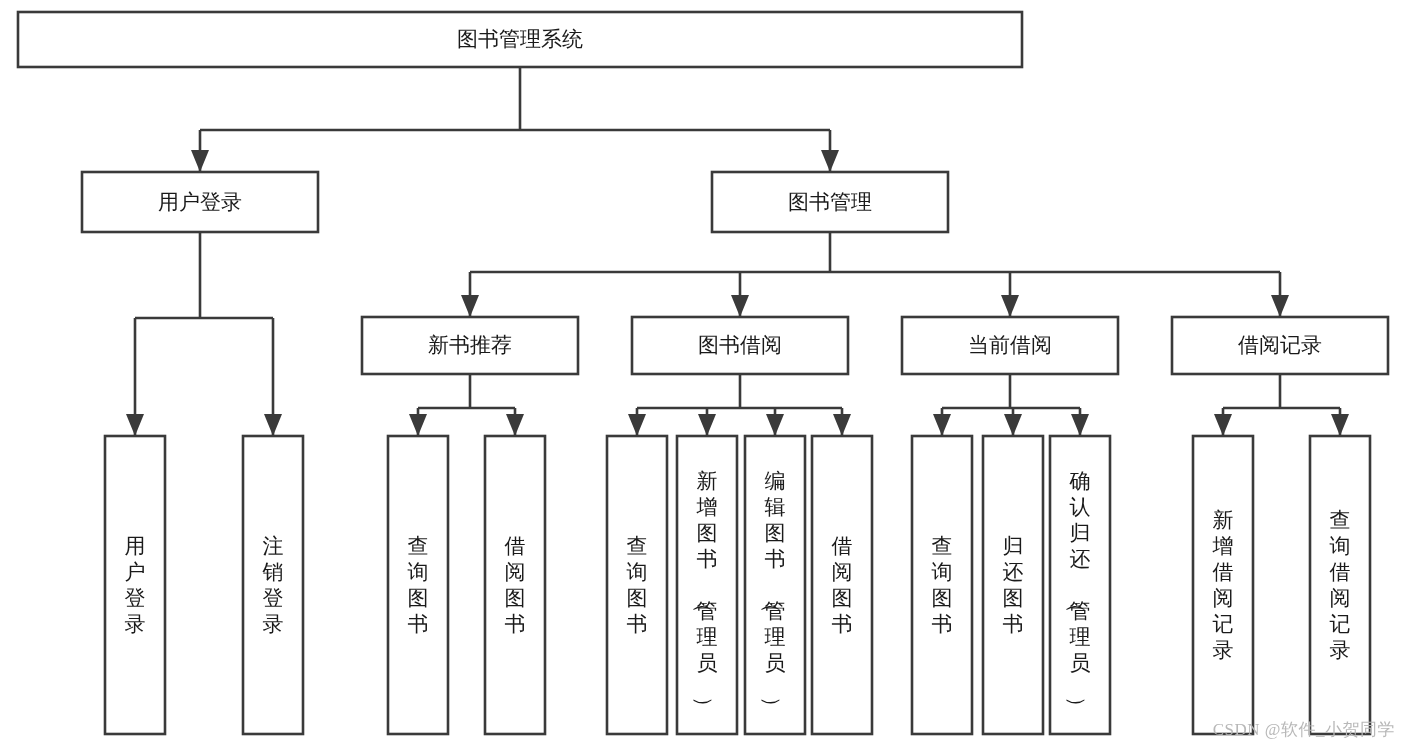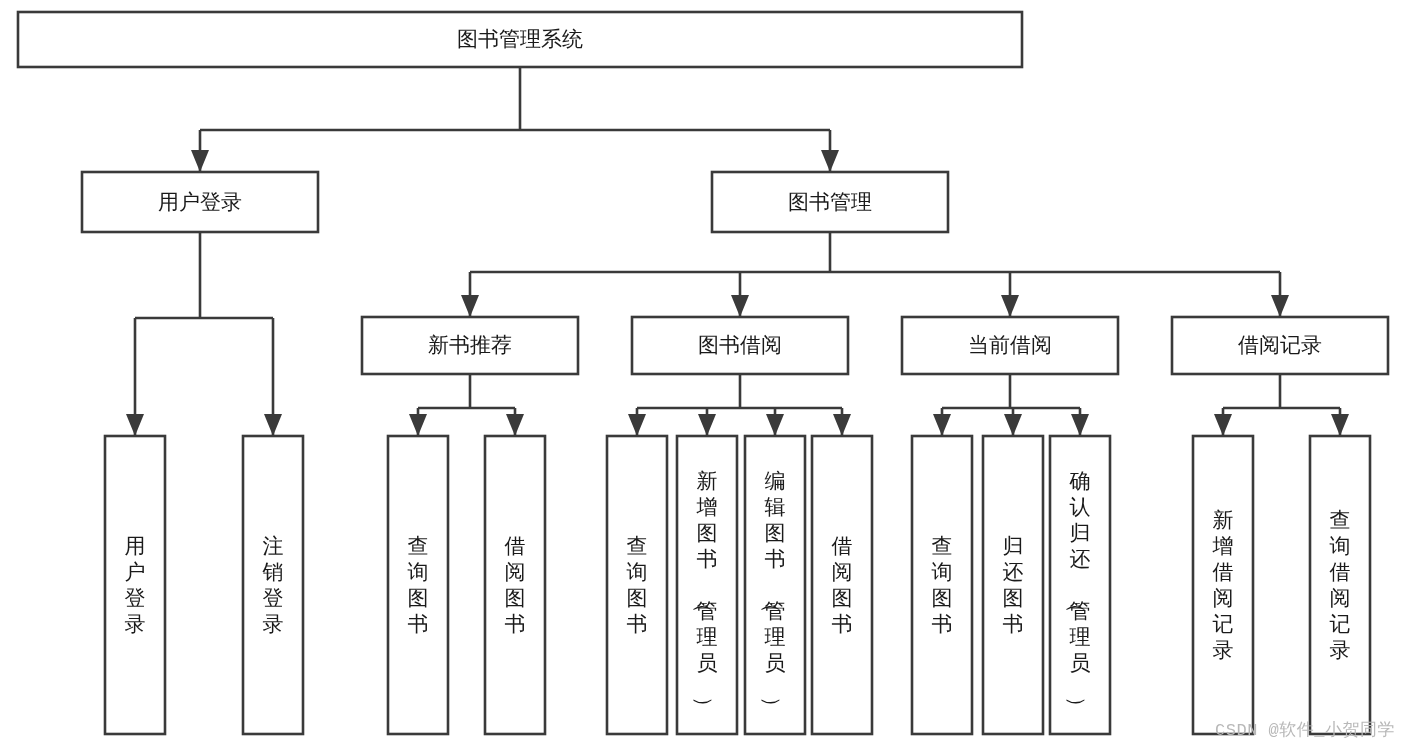--- a/index.html
+++ b/index.html
@@ -53,21 +53,21 @@
   .node-label-v {
     font-family: "Liberation Sans", "DejaVu Sans", sans-serif;
     font-size: 21px;
     fill: #1a1a1a;
     text-anchor: middle;
   }
   .watermark {
     position: absolute;
     right: 10px;
     bottom: 6px;
-    font-family: Liberation Mono, monospace;
+    font-family: Liberation Serif, serif;
     font-size: 17px;
     color: #b8b8b8;
     letter-spacing: 0.5px;
     white-space: nowrap;
     user-select: none;
   }
 </style>
 </head>
 <body>
 

